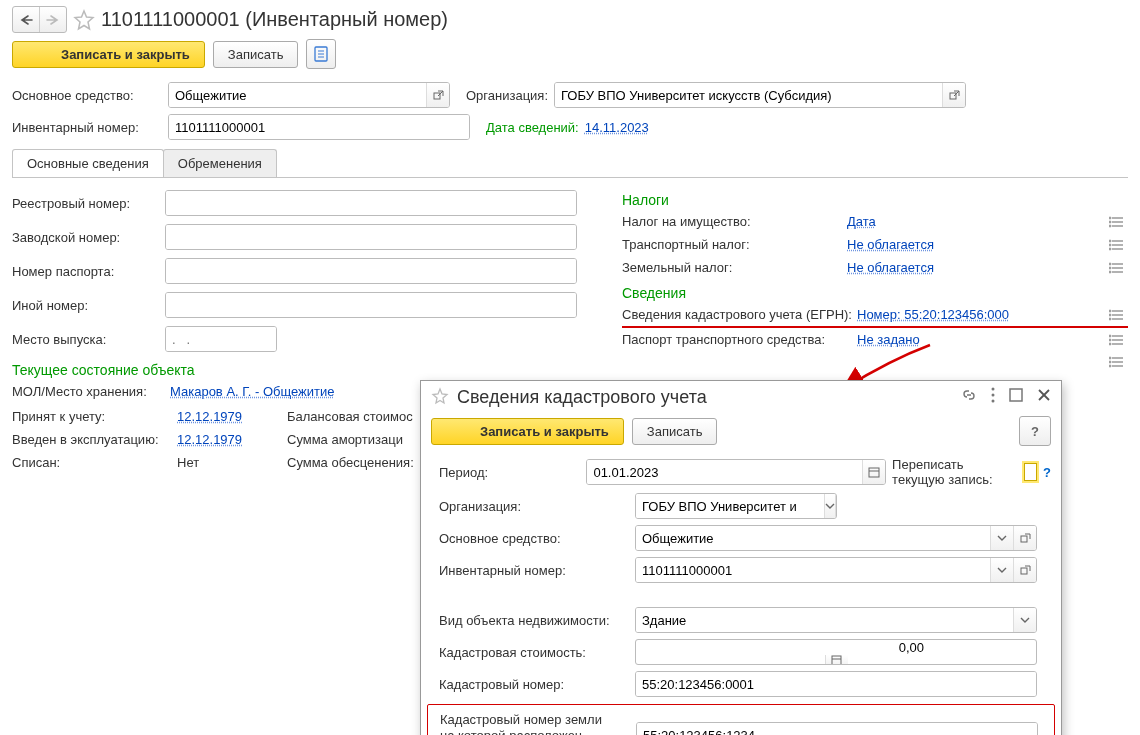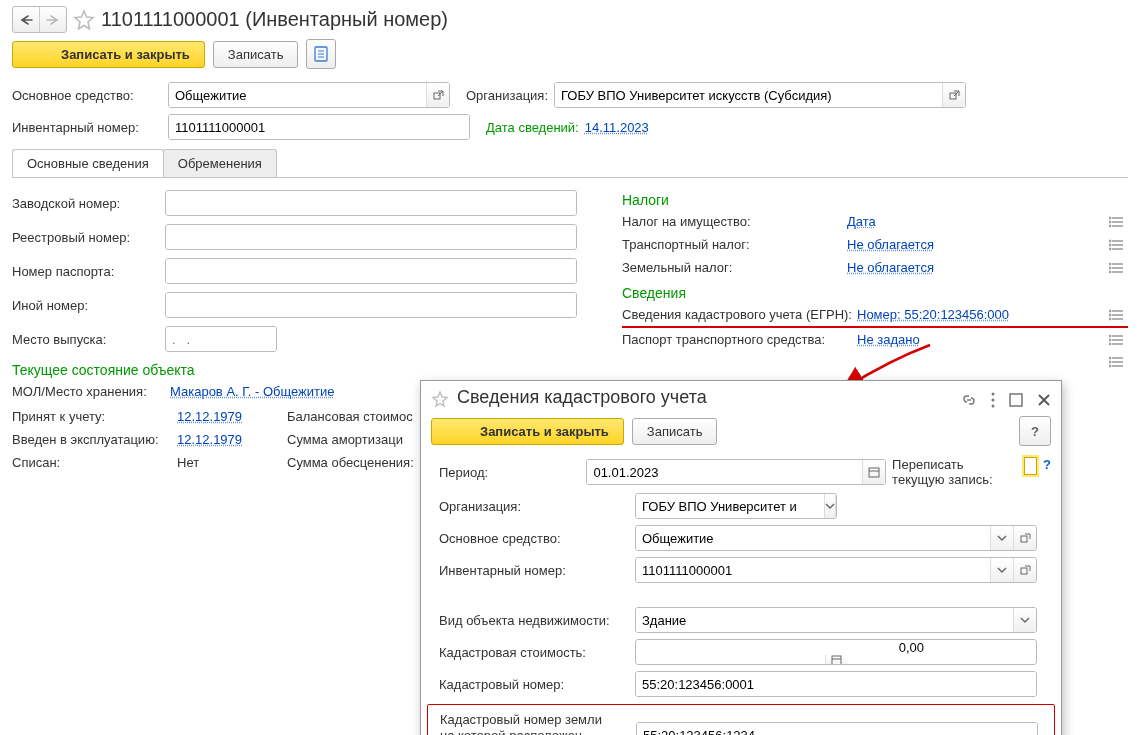--- a/index.html
+++ b/index.html
@@ -31,30 +31,30 @@
   .sm-row { display:flex; align-items:center; padding:4px 0; gap:8px; }
   .sm-label { width:145px; } .sm-label2 { width:150px; }
   .section-head { color:#009900; padding:6px 0 2px; font-size:14px; }
   .rcol-row { display:flex; align-items:center; padding:4px 0; }
   .rcol-label { width:225px; } .rcol-val { flex:1; } .rcol-ico { width:22px; display:flex; justify-content:center; cursor:pointer; }
   .list-icon svg { stroke:#999; }
   .red-underline { border-bottom:2px solid #d40000; }
   .arrow-annot { position:absolute; left:830px; top:340px; pointer-events:none; }
 
   .modal { position:absolute; left:420px; top:380px; width:640px; background:#fff; border:1px solid #999; box-shadow:2px 4px 10px rgba(0,0,0,.25); }
-  .modal-head { display:flex; align-items:flex-end; padding:6px 10px 2px; gap:8px; }
+  .modal-head { display:flex; align-items:flex-start; padding:6px 10px 2px; gap:8px; }
   .modal-title { font-size:18px; flex:1; }
   .modal-head-icons { display:flex; gap:14px; align-items:center; }
   .mh-ico { cursor:pointer; }
   .modal-btnrow { display:flex; gap:8px; padding:6px 10px; align-items:center; }
   .modal-form { padding:2px 10px 10px; }
   .m-row { display:flex; align-items:center; padding:3px 0; gap:6px;margin-left:8px; }
   .m-label { width:190px; } .m-label.two { line-height:1.2; }
   .modal .input-wrap { width:400px; }
-  .m-right-check { margin-left:auto; display:flex; align-items:flex-start; gap:6px; }
+  .m-right-check { margin-left:auto; display:flex; align-items:center; gap:6px; }
   .checkbox-box { width:16px; height:16px; border:1px solid #c9a800; background:#fff; box-shadow:0 0 0 2px #ffe871; }
   .qmark { color:#0066cc; cursor:pointer; font-weight:bold; }
   .spacer { margin-left:auto; }
   .help-btn { width:30px; height:28px; border:1px solid #aaa; border-radius:3px; display:flex; align-items:center; justify-content:center; cursor:pointer; font-weight:bold; color:#666; background:linear-gradient(#fff,#eee); }
   .red-box { border:1.5px solid #d40000; border-radius:2px; margin:4px -4px 0; padding:4px; }
   .left-bottom-grid { display:grid; grid-template-columns:165px 110px 160px auto; row-gap:8px; align-items:center; }
 </style>
 </head>
 <body>
 
@@ -128,27 +128,27 @@
 <div class="tabs">
   <div class="tab active">Основные сведения</div>
   <div class="tab">Обременения</div>
 </div>
 <div class="tabline"></div>
 
 <div class="main-cols">
 
   <div class="col-left">
     <div class="sm-row">
-        <span class="sm-label">Заводской номер:</span>
+        <span class="sm-label">Реестровый номер:</span>
       <div class="input-wrap w400">
           <input style="">
         </div>
       </div>
     <div class="sm-row">
-        <span class="sm-label">Реестровый номер:</span>
+        <span class="sm-label">Заводской номер:</span>
       <div class="input-wrap w400">
           <input style="">
         </div>
       </div>
     <div class="sm-row">
         <span class="sm-label">Номер паспорта:</span>
       <div class="input-wrap w400">
           <input style="">
         </div>
       </div>

